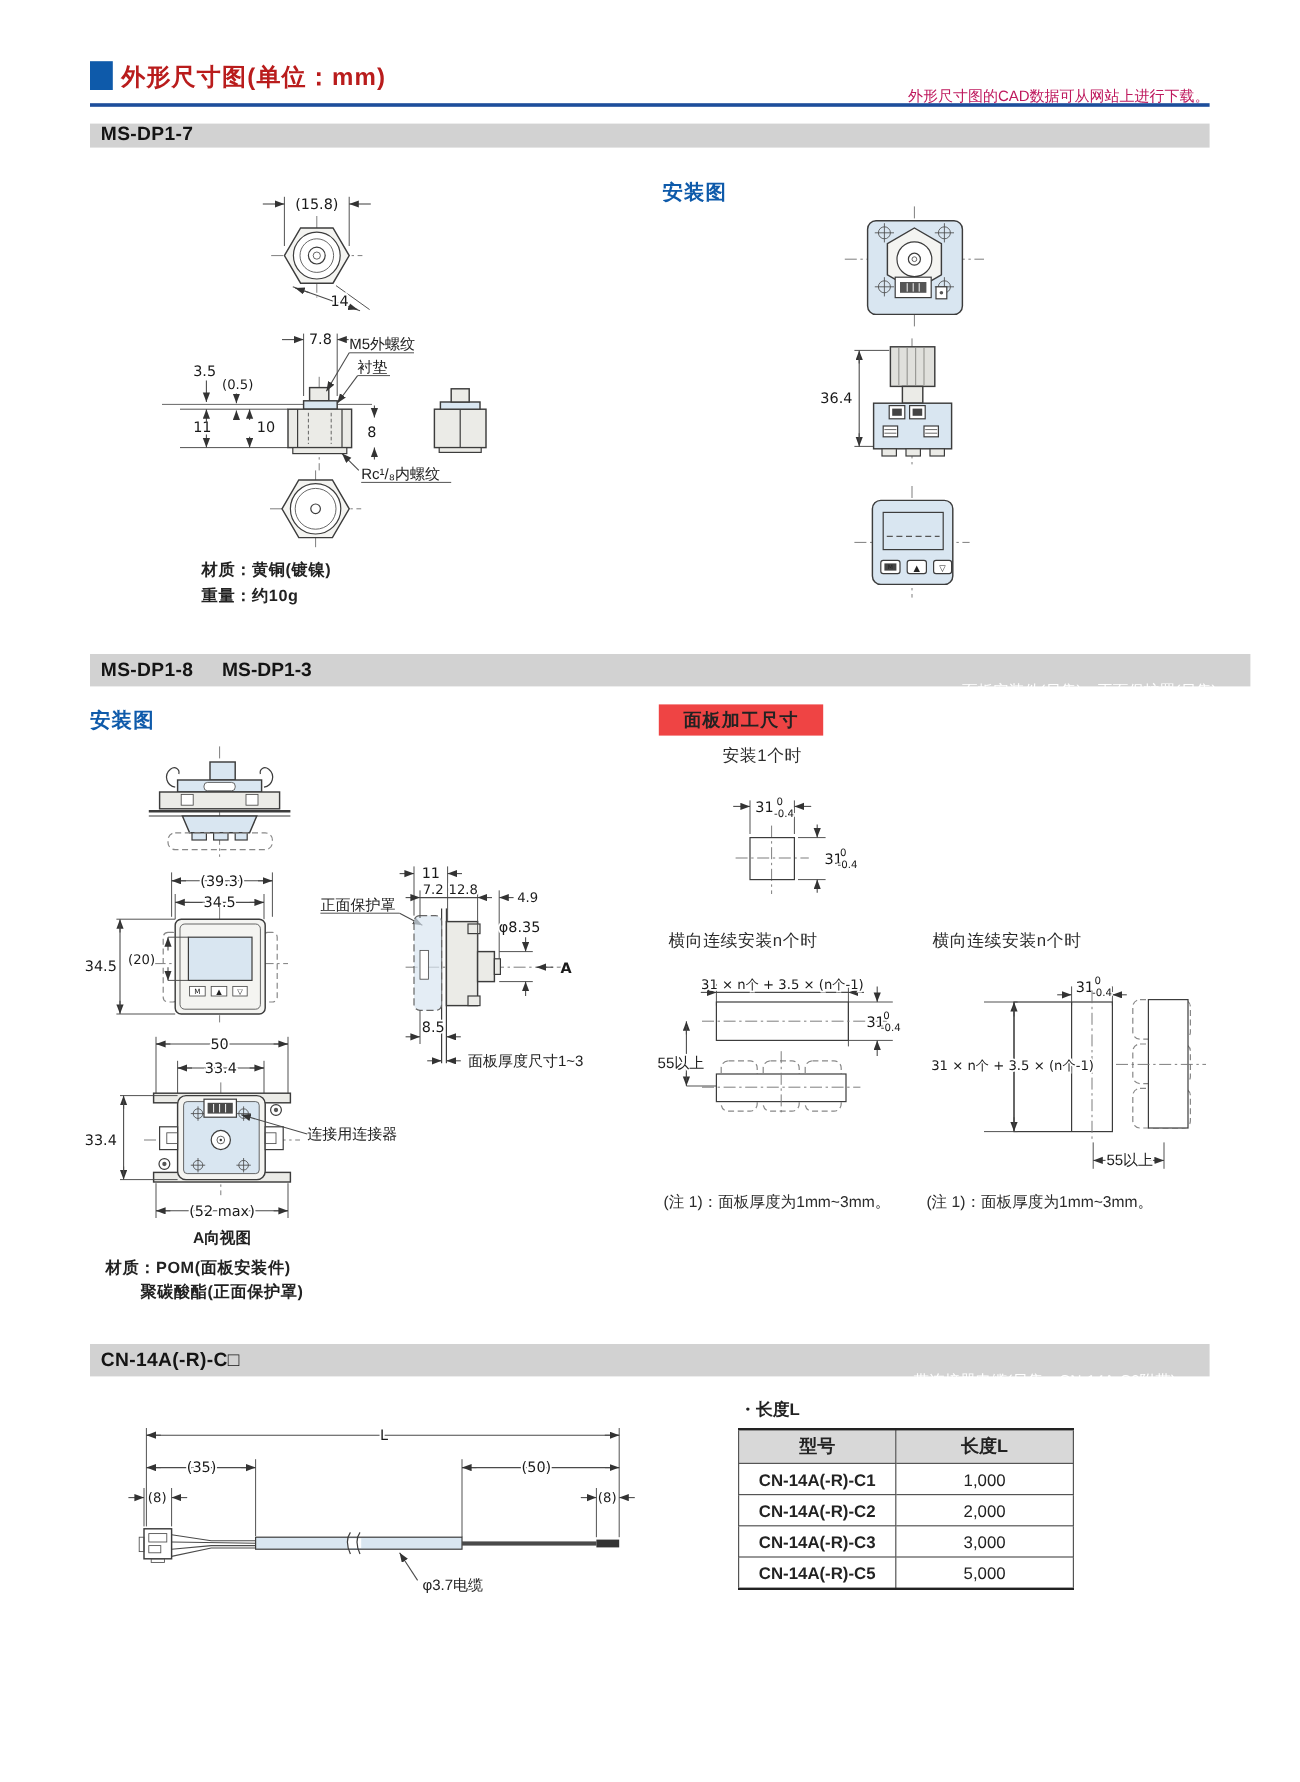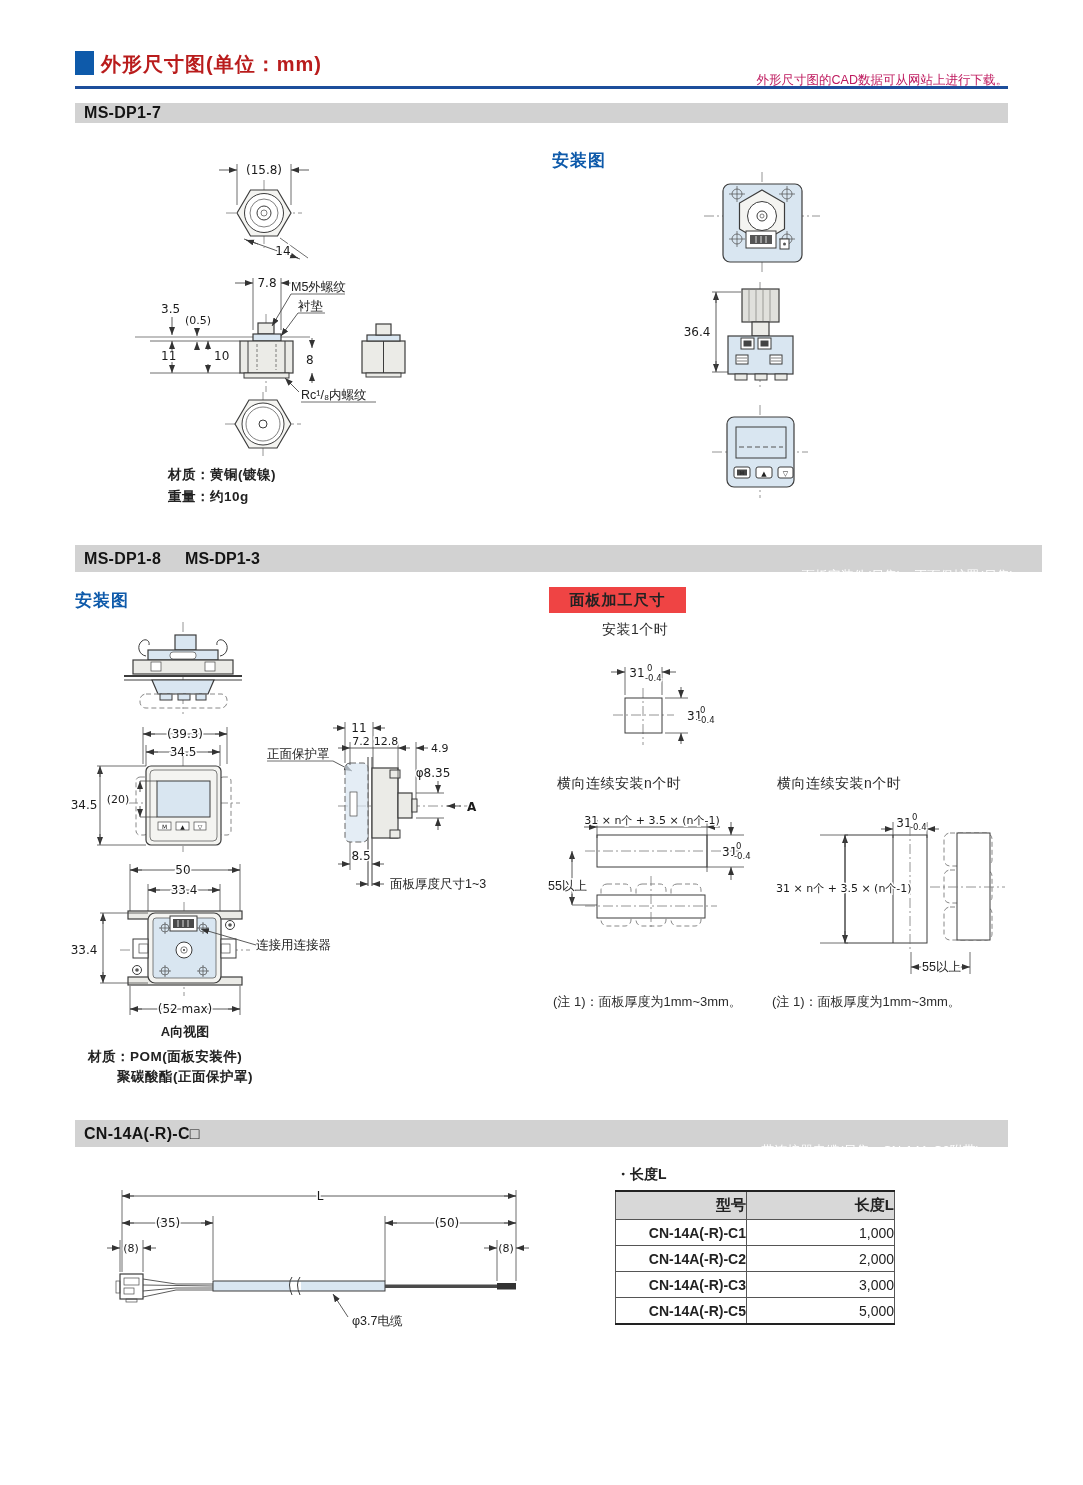--- a/index.html
+++ b/index.html
@@ -19,21 +19,21 @@
          display:flex;align-items:center;justify-content:center;padding:0 12px;margin-top:31px;}
   .blue-h{color:#0e5aaa;font-size:17px;font-weight:bold;letter-spacing:1px;}
   .graybox{background:#ef4444;color:#222;font-size:15px;font-weight:bold;letter-spacing:1px;
            display:flex;align-items:center;justify-content:center;}
   .sub{font-size:14px;color:#2b2b2b;letter-spacing:.5px;}
   .note{font-size:13px;color:#2b2b2b;}
   .mat{font-size:13.5px;color:#222;font-weight:600;letter-spacing:.5px;}
   .ltitle{font-size:14px;color:#222;font-weight:600;}
   
   table.ltable{border-collapse:collapse;border-top:2px solid #222;border-bottom:2px solid #222;}
-  .ltable th,.ltable td{border:1px solid #555;text-align:right;padding:0;}
+  .ltable th,.ltable td{border:1px solid #555;text-align:center;padding:0;}
   .ltable th{background:#d8d8d8;font-size:15px;font-weight:bold;color:#222;height:27px;}
   .ltable td{font-size:14px;color:#222;height:25px;}
   .ltable td.mod{font-weight:bold;}
   .c1{width:130px;} .c2{width:147px;}
   
   svg.art{position:absolute;left:0;top:0;}
   .out{fill:none;stroke:#3c3c3c;stroke-width:1.2;}
   .o1{fill:none;stroke:#3c3c3c;stroke-width:1;}
   .thin{fill:none;stroke:#4a4a4a;stroke-width:.7;}
   .ext{stroke:#4a4a4a;stroke-width:.8;fill:none;}

